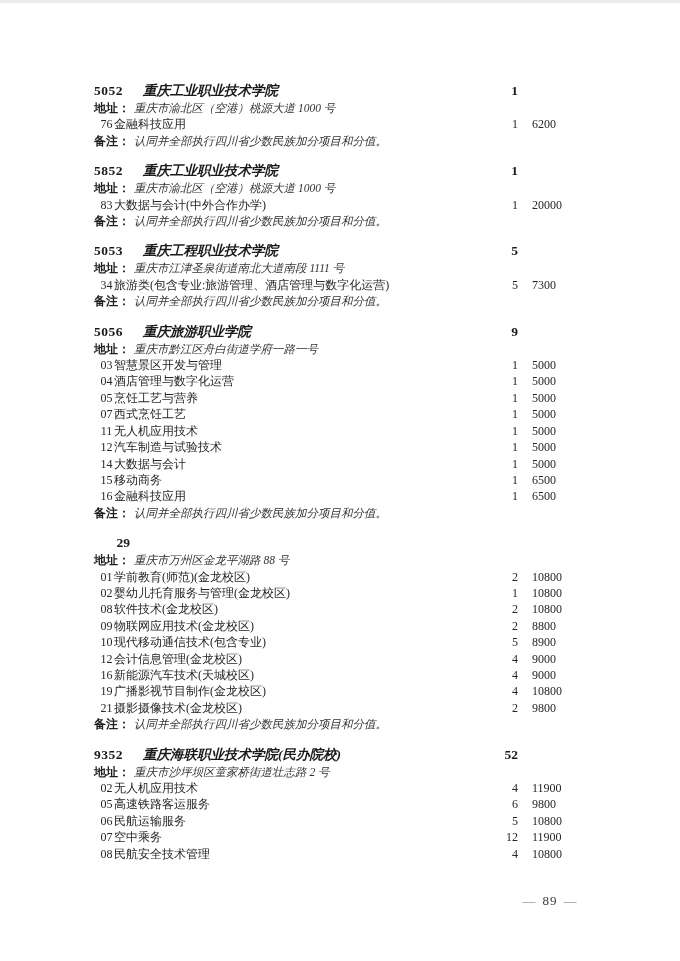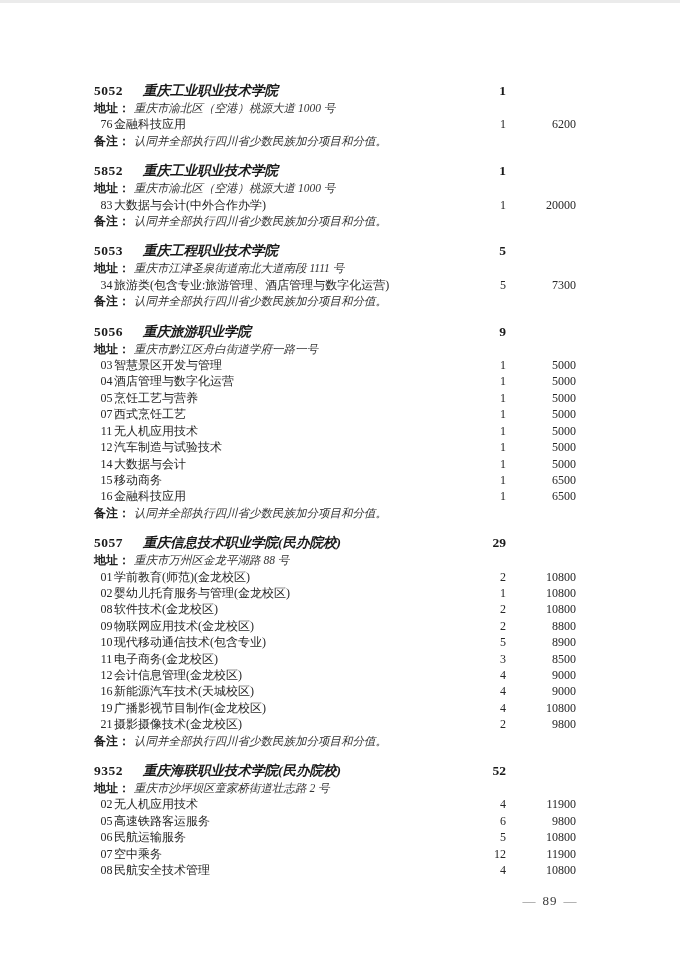--- a/index.html
+++ b/index.html
@@ -28,21 +28,21 @@
     font-size:12px;
   }
   .row.head{
     line-height:19px;
     font-size:13.5px;
     font-weight:bold;
     color:#1a1a1a;
   }
   .grow{flex:1 1 auto;min-width:0;}
   .col-plan{flex:0 0 36px;text-align:right;white-space:nowrap;}
-  .col-fee{flex:0 0 44px;margin-left:26px;text-align:right;white-space:nowrap;}
+  .col-fee{flex:0 0 44px;margin-left:14px;text-align:left;white-space:nowrap;}
   .inst-code{letter-spacing:0.5px;font-family:Liberation Serif, serif;}
   .inst-name{margin-left:20px;font-style:italic;}
   .lbl{font-weight:bold;font-size:12px;color:#1f1f1f;}
   .kai{
     font-style:italic;
     font-size:11.5px;
     color:#333333;
     margin-left:4px;
   }
   .mcode{display:inline-block;min-width:15px;margin-left:5px;text-align:center;}
@@ -171,21 +171,20 @@
           <span class="grow"><span class="mcode">16</span><span>金融科技应用</span></span>
           <span class="col-plan">1</span>
           <span class="col-fee">6500</span>
         </div>
         <div class="row">
           <span class="grow"><span class="lbl">备注：</span><span class="kai">认同并全部执行四川省少数民族加分项目和分值。</span></span>
         </div>
       </div>
       <div class="section">
         <div class="row head">
-          <span class="grow"><span class="inst-code">5057</span><span class="inst-name">重庆信息技术职业学院(民办院校)</span></span>
           <span class="col-plan">29</span>
           <span class="col-fee"></span>
         </div>
         <div class="row">
           <span class="grow"><span class="lbl">地址：</span><span class="kai">重庆市万州区金龙平湖路 88 号</span></span>
         </div>
         <div class="row">
           <span class="grow"><span class="mcode">01</span><span>学前教育(师范)(金龙校区)</span></span>
           <span class="col-plan">2</span>
           <span class="col-fee">10800</span>
@@ -202,25 +201,20 @@
         </div>
         <div class="row">
           <span class="grow"><span class="mcode">09</span><span>物联网应用技术(金龙校区)</span></span>
           <span class="col-plan">2</span>
           <span class="col-fee">8800</span>
         </div>
         <div class="row">
           <span class="grow"><span class="mcode">10</span><span>现代移动通信技术(包含专业)</span></span>
           <span class="col-plan">5</span>
           <span class="col-fee">8900</span>
-        </div>
-        <div class="row">
-          <span class="grow"><span class="mcode">11</span><span>电子商务(金龙校区)</span></span>
-          <span class="col-plan">3</span>
-          <span class="col-fee">8500</span>
         </div>
         <div class="row">
           <span class="grow"><span class="mcode">12</span><span>会计信息管理(金龙校区)</span></span>
           <span class="col-plan">4</span>
           <span class="col-fee">9000</span>
         </div>
         <div class="row">
           <span class="grow"><span class="mcode">16</span><span>新能源汽车技术(天城校区)</span></span>
           <span class="col-plan">4</span>
           <span class="col-fee">9000</span>

